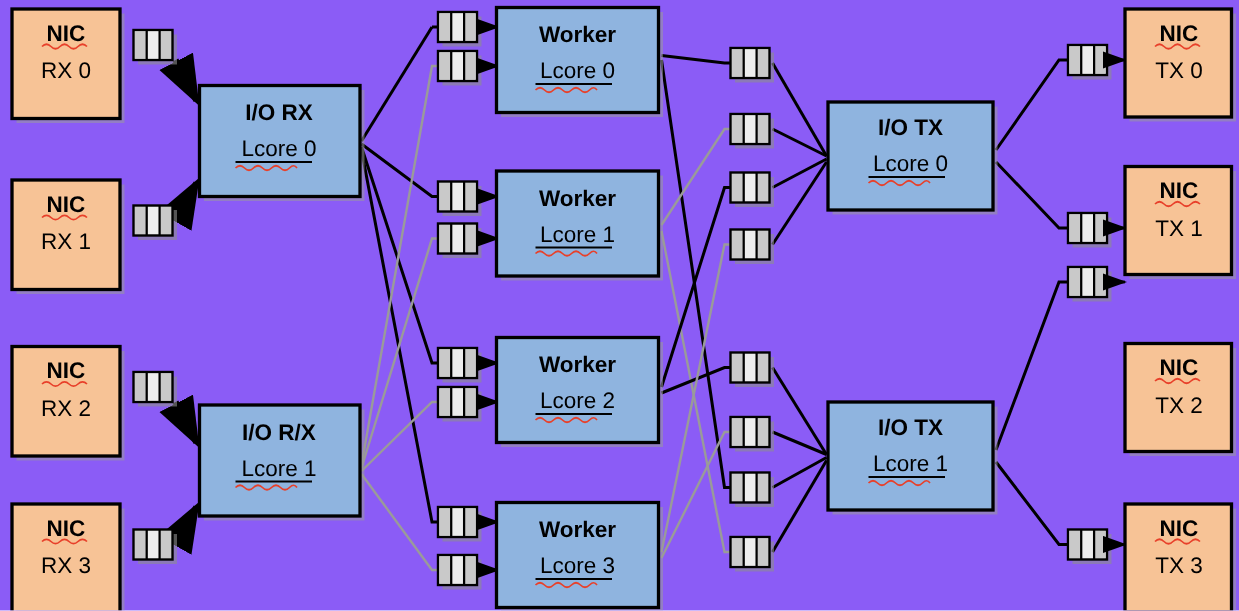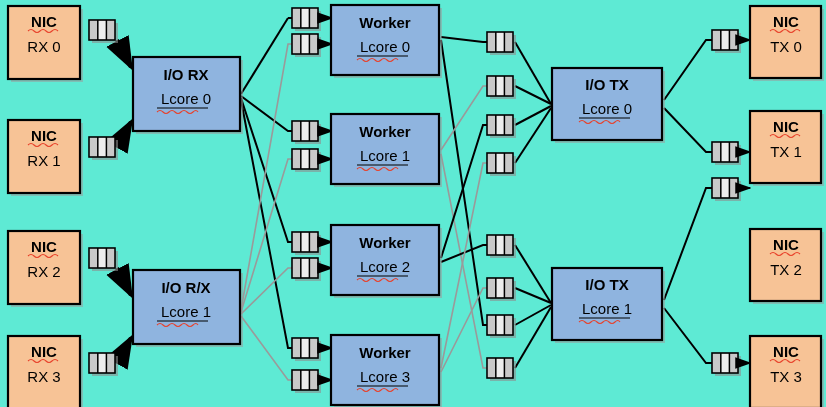--- a/index.html
+++ b/index.html
@@ -1,17 +1,17 @@
 <!DOCTYPE html>
 <html><head>
 <meta charset="utf-8">
 <style>
   html,body{margin:0;padding:0;background:#ffffff;}
   body{font-family:"Liberation Sans",sans-serif;}
-  #stage{position:relative;width:826px;height:407px;background:#5eead4;overflow:hidden;}
+  #stage{position:relative;width:826px;height:407px;background:#8b5cf6;overflow:hidden;}
   #diagram{position:absolute;left:0;top:0;width:826px;height:407px;}
   .box-label-main{font-family:"Liberation Sans",sans-serif;font-weight:bold;font-size:15px;fill:#000;}
   .box-label-sub{font-family:"Liberation Sans",sans-serif;font-weight:normal;font-size:15px;fill:#000;}
   .nic-rect{fill:#f7c396;stroke:#000;stroke-width:2.2;}
   .core-rect{fill:#8fb4df;stroke:#000;stroke-width:2.2;}
   .shadow-rect{fill:#9a9a9a;opacity:.55;}
   .q-body{fill:#d9d9d9;stroke:#000;stroke-width:1.6;}
   .q-cellA{fill:#c9c9c9;}
   .q-cellB{fill:#ededed;}
   .q-div{stroke:#000;stroke-width:1.5;}

